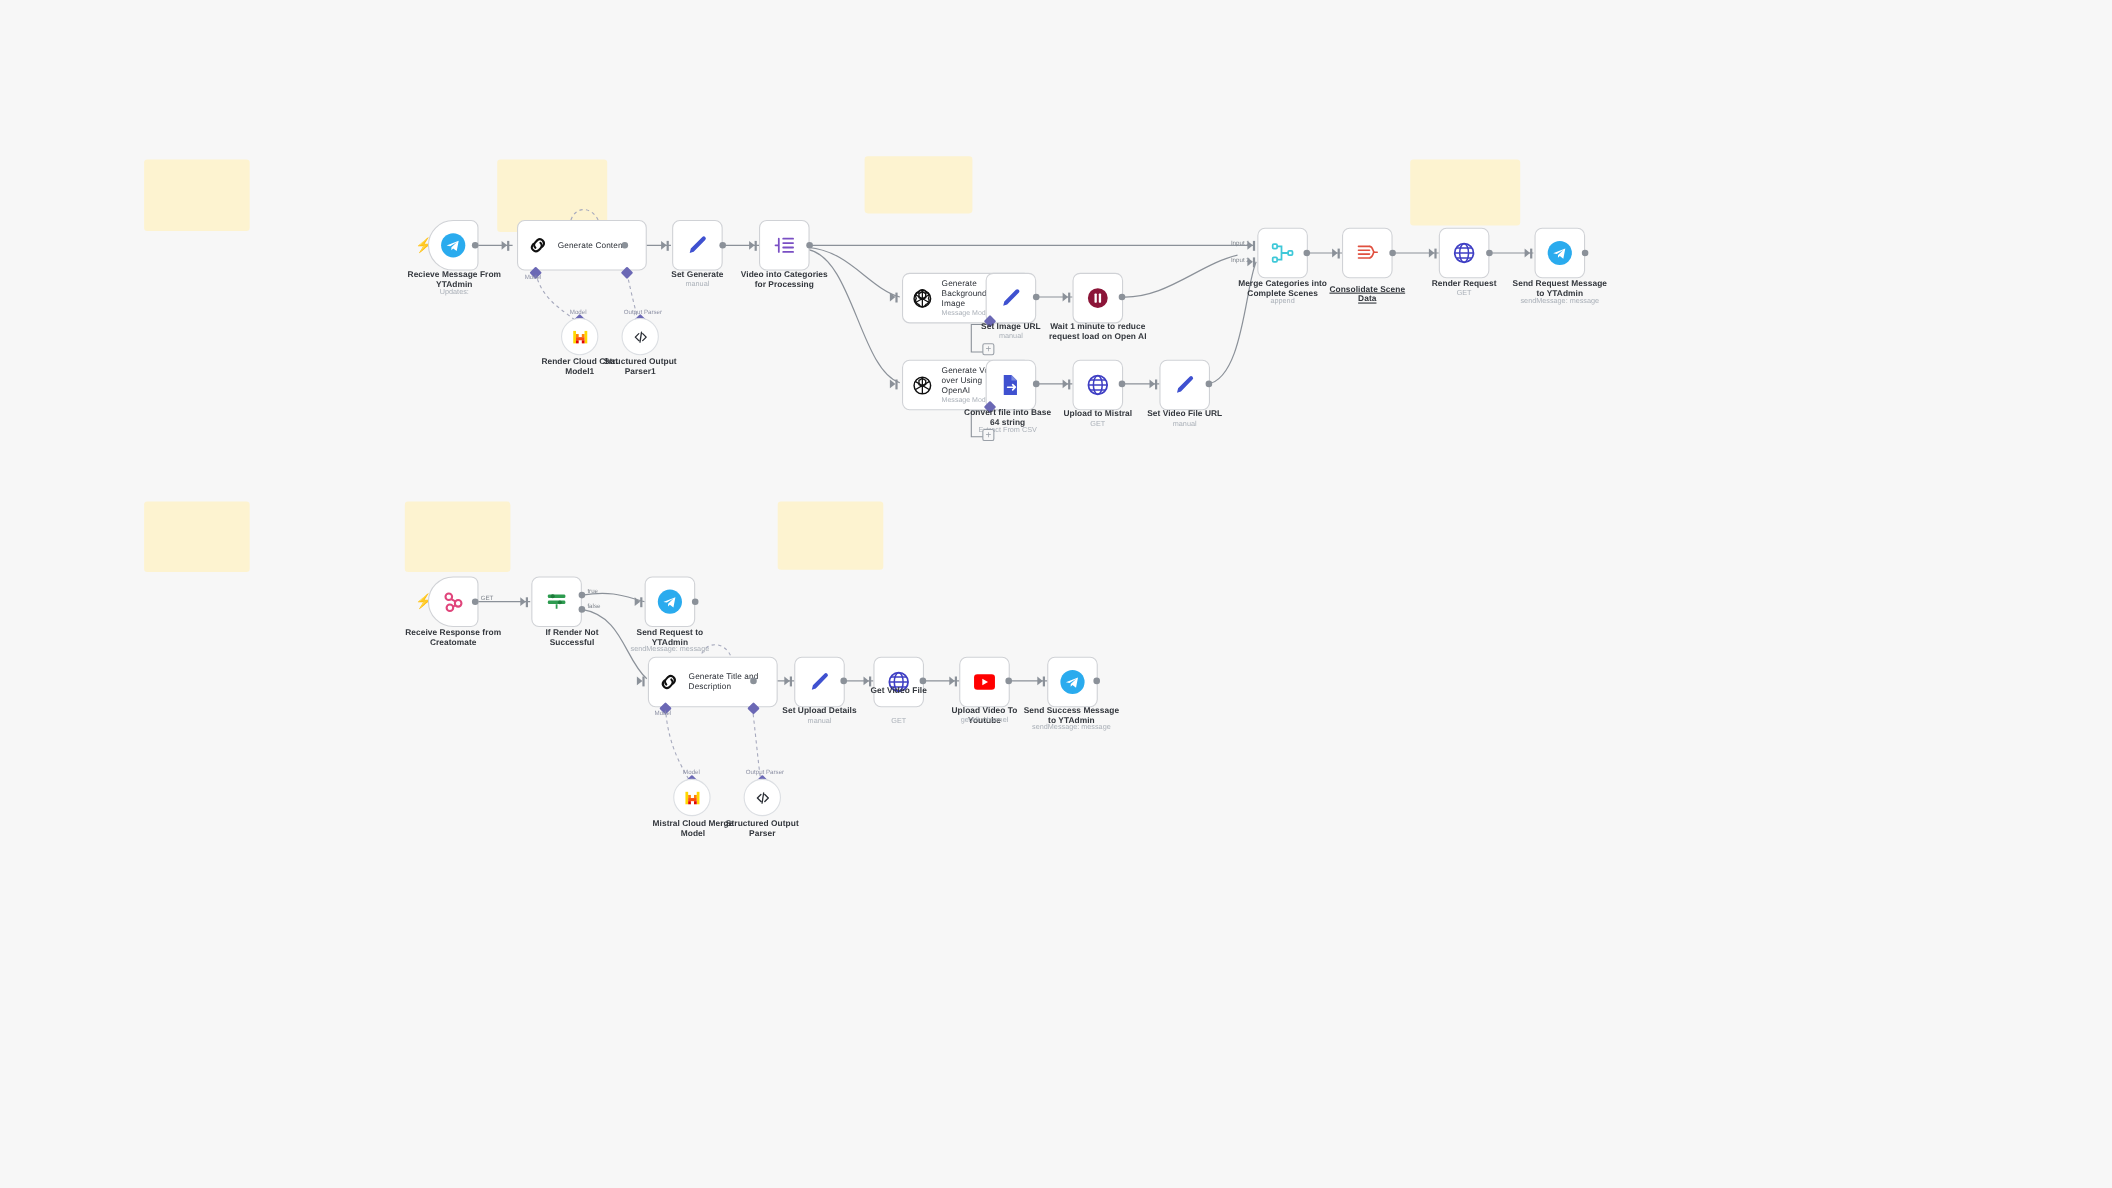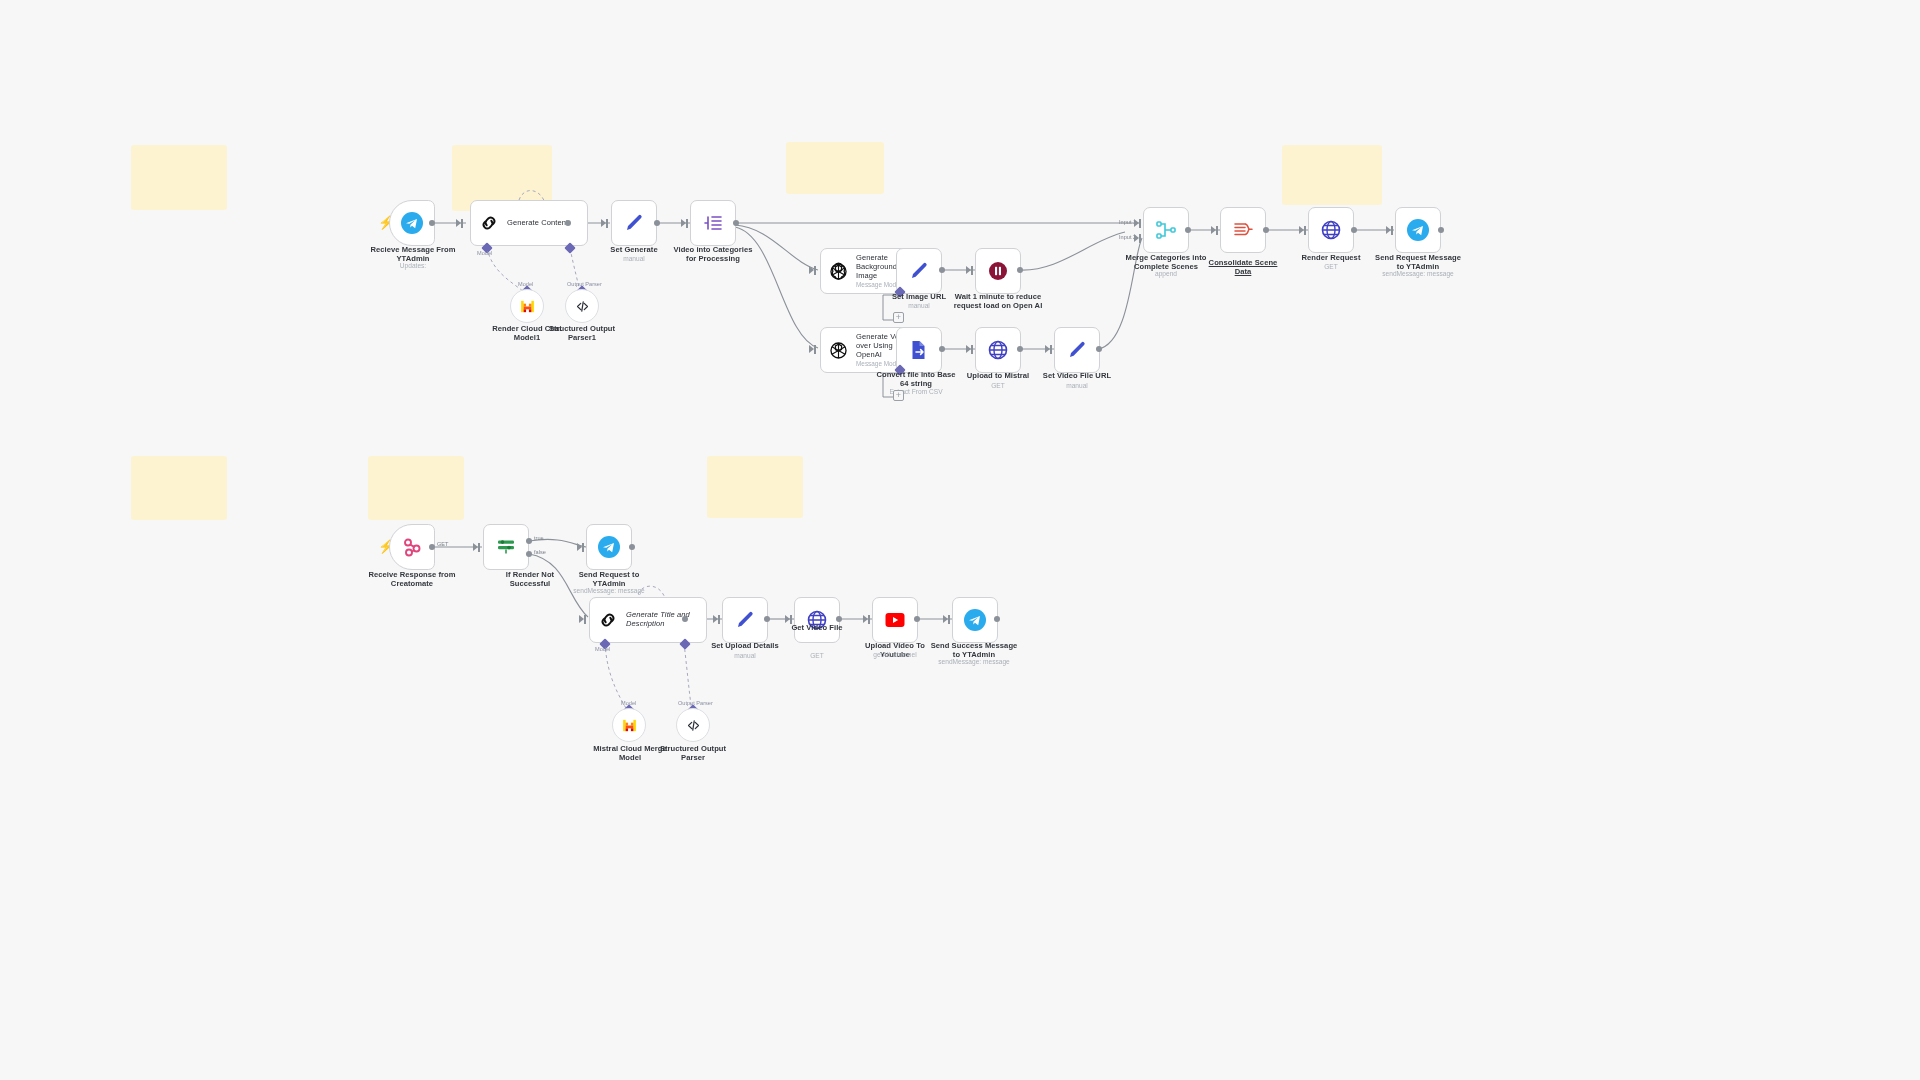--- a/index.html
+++ b/index.html
@@ -432,37 +432,37 @@
       <circle cx="8.5" cy="7.1" r="1.8" fill="#1d7a3a"></circle>
       <rect x="4" y="11" width="16" height="3.2" rx="1.2" fill="#2d9b4f"></rect>
       <circle cx="15" cy="12.6" r="1.8" fill="#1d7a3a"></circle>
       <path d="M12 14.4v4" stroke="#2d9b4f" stroke-width="1.6"></path>
     </svg>
   </div>
   <div class="port" style="left:526px;top:538px;"></div>
   <div class="port-label" style="left:534px;top:535px;">true</div>
   <div class="port" style="left:526px;top:551px;"></div>
   <div class="port-label" style="left:534px;top:549px;">false</div>
-  <div class="nlabel" style="left:486px;top:570px;width:88px;">If Render Not Successful</div>
+  <div class="nlabel" style="left:476px;top:570px;width:88px;">If Render Not Successful</div>
 
   <div class="inbar" style="left:582px;top:543px;"></div>
   <div class="inarrow" style="left:577px;top:543px;"></div>
   <div class="node sq" style="left:586px;top:524px;">
     <svg class="icon" width="24" height="24" viewBox="0 0 24 24">
       <circle cx="12" cy="12" r="11" fill="#2aabee"></circle>
       <path d="M6 12.2l11-4.3-1.8 9.3-3.2-2.4-1.7 1.6.1-2.6 4.9-4.6-6.1 3.6z" fill="#fff"></path>
     </svg>
   </div>
   <div class="port" style="left:629px;top:544px;"></div>
   <div class="nlabel" style="left:568px;top:570px;width:82px;">Send Request to YTAdmin</div>
   <div class="nsub" style="left:568px;top:587px;width:82px;">sendMessage: message</div>
 
   <div class="inbar" style="left:584px;top:615px;"></div>
   <div class="inarrow" style="left:579px;top:615px;"></div>
-  <div class="node wide" style="left:589px;top:597px;font-style:italic;">
+  <div class="node wide" style="left:589px;top:597px;">
     <svg class="icon" width="22" height="22" viewBox="0 0 24 24">
       <path d="M9.5 14.5a4 4 0 010-5.6l2-2a4 4 0 015.6 5.6l-1 1" stroke="#101010" stroke-width="2.1" fill="none" stroke-linecap="round"></path>
       <path d="M14.5 9.5a4 4 0 010 5.6l-2 2a4 4 0 01-5.6-5.6l1-1" stroke="#101010" stroke-width="2.1" fill="none" stroke-linecap="round"></path>
     </svg>
     <span class="ntitle" style="width:68px;">Generate Title and Description</span>
   </div>
   <div class="port" style="left:682px;top:616px;"></div>
   <div class="diamond" style="left:601px;top:640px;"></div>
   <div class="conn-label" style="left:595px;top:646px;">Model</div>
   <div class="diamond" style="left:681px;top:640px;"></div>

